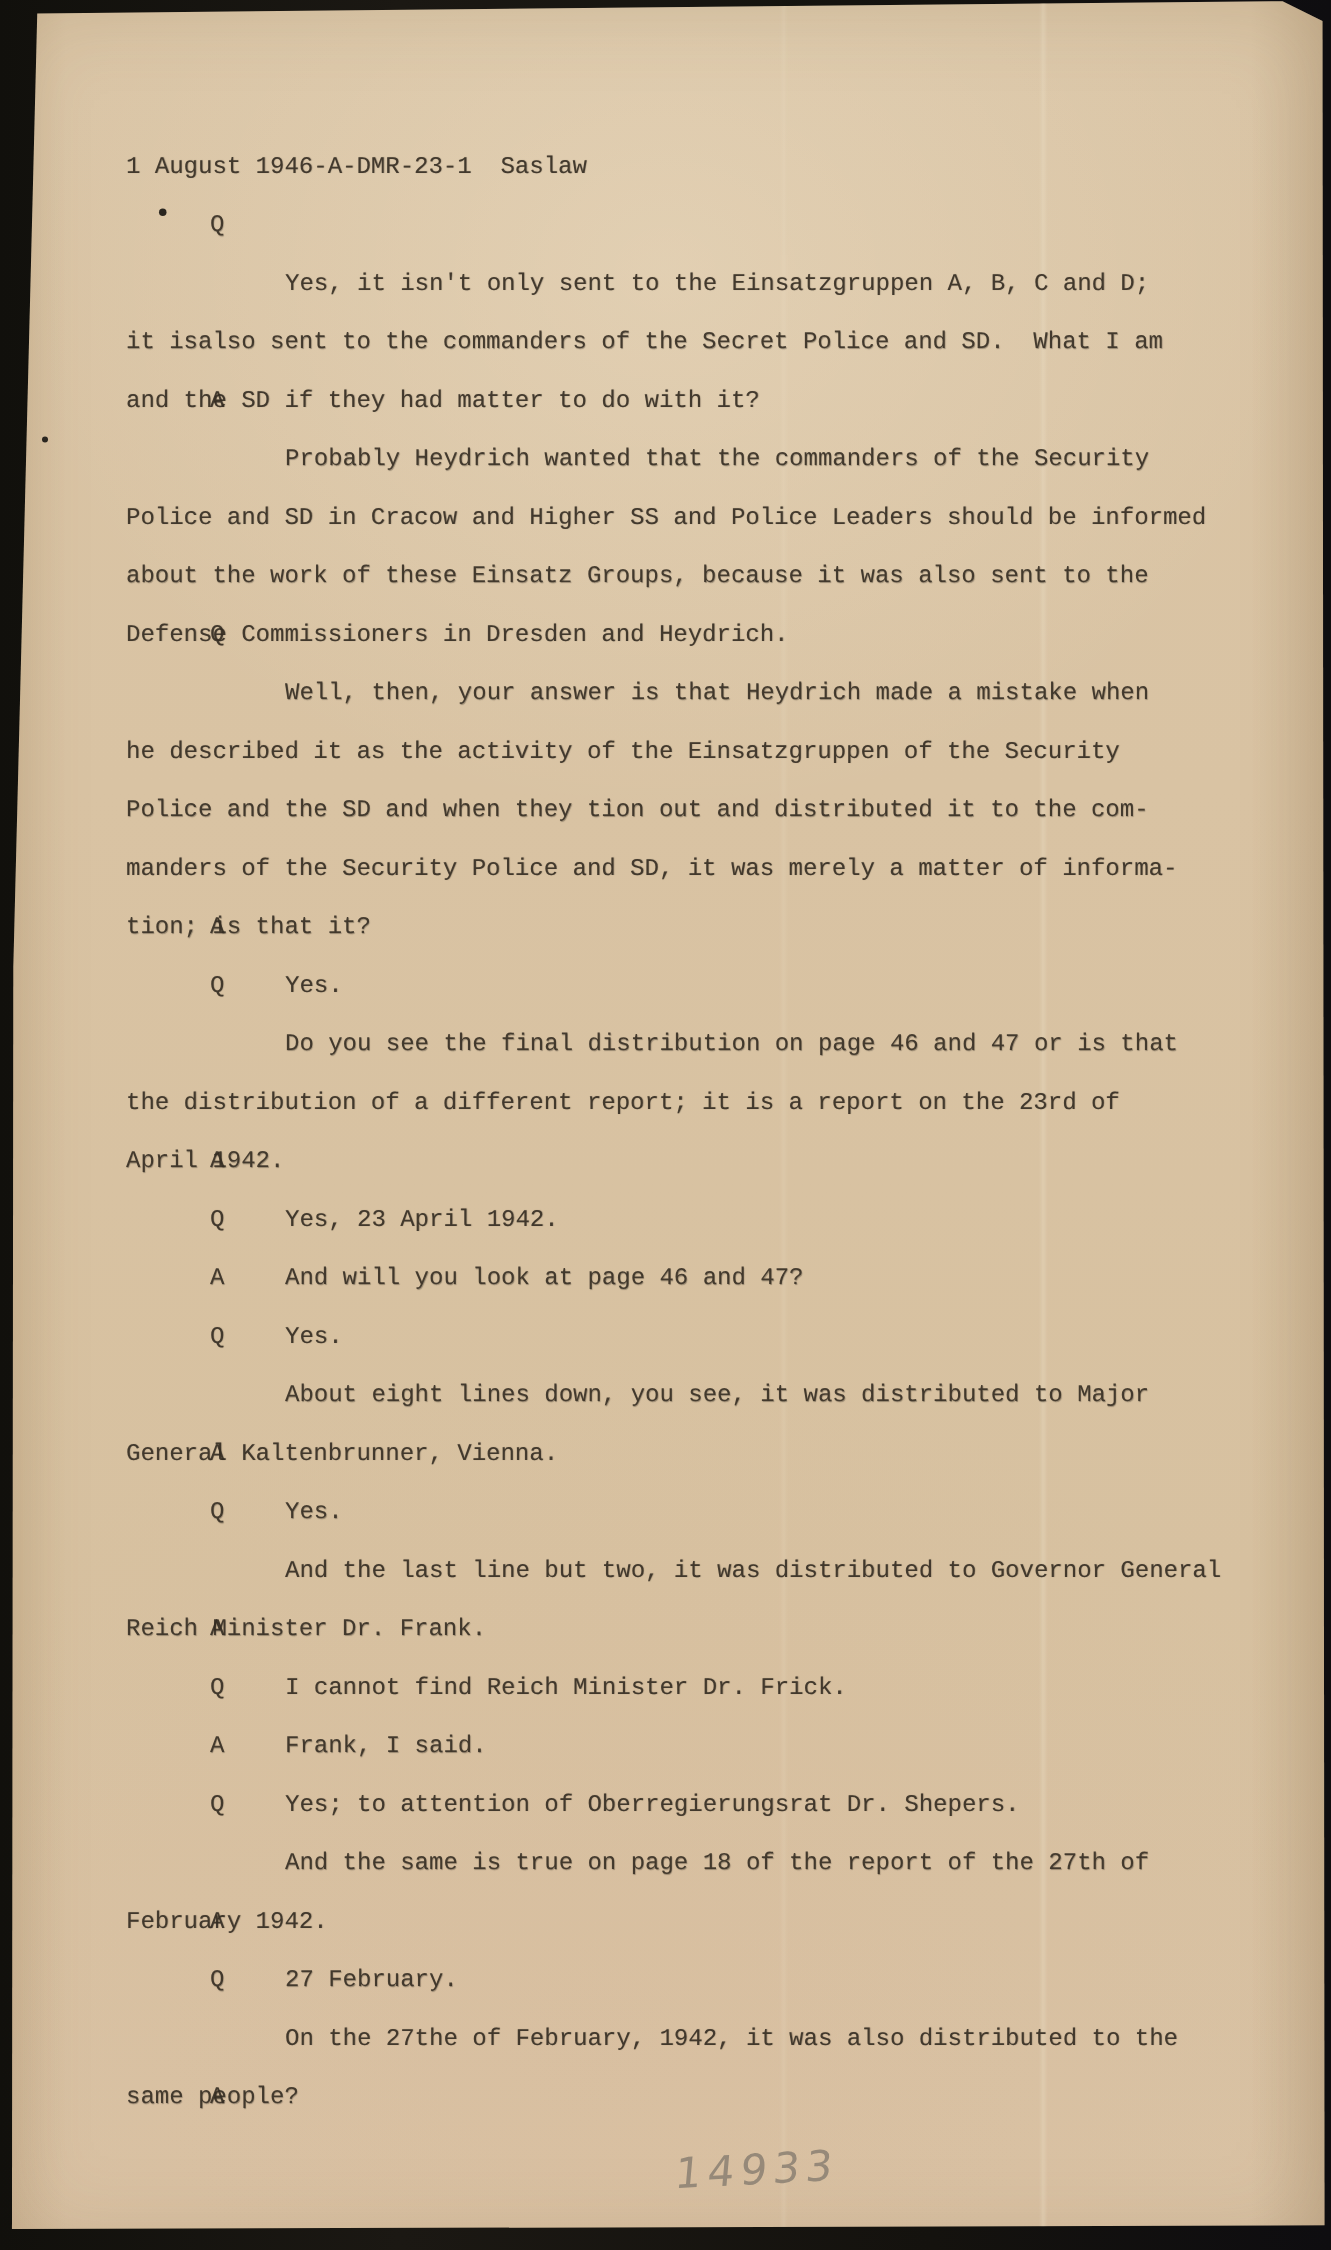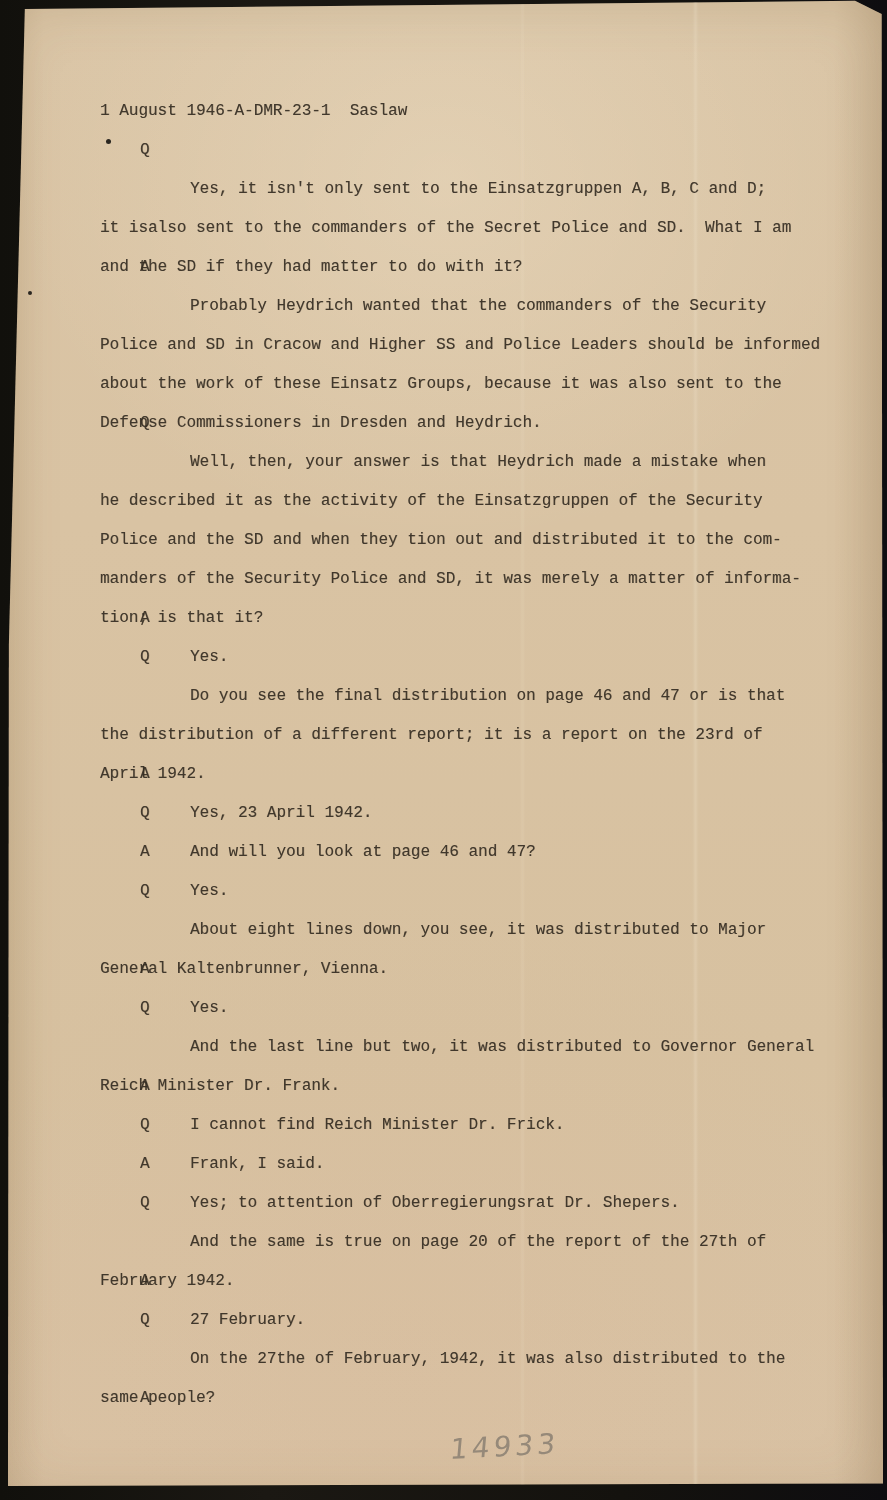--- a/index.html
+++ b/index.html
@@ -55,21 +55,21 @@
     text-shadow: 0.4px 0.4px 0.6px rgba(52,44,34,0.40);
   }
   .line {
     position: relative;
     height: 39px;
     line-height: 39px;
     white-space: pre;
   }
   .line .spk { position: absolute; left: 56px; }
   .line .txt { position: absolute; left: 106px; }
-  .line.cont .txt, .line.header .txt { left: 16px; }
+  .line.cont .txt, .line.header .txt { left: 0; }
   .pencil-number {
     position: absolute;
     left: 450px;
     top: 1430px;
     font-family: "DejaVu Sans", sans-serif;
     font-size: 28px;
     letter-spacing: 4px;
     color: #8f8475;
     transform: rotate(-3deg) skewX(-8deg);
     opacity: 0.9;
@@ -195,21 +195,21 @@
         <div class="line">
         <span class="spk">Q</span>
         <span class="txt">Frank, I said.</span>
       </div>
         <div class="line">
         <span class="spk">A</span>
         <span class="txt">Yes; to attention of Oberregierungsrat Dr. Shepers.</span>
       </div>
         <div class="line">
         <span class="spk">Q</span>
-        <span class="txt">And the same is true on page 20 of the report of the 27th of</span>
+        <span class="txt">And the same is true on page 18 of the report of the 27th of</span>
       </div>
         <div class="line cont">
         <span class="spk"></span>
         <span class="txt">February 1942.</span>
       </div>
         <div class="line">
         <span class="spk">A</span>
         <span class="txt">27 February.</span>
       </div>
         <div class="line">

